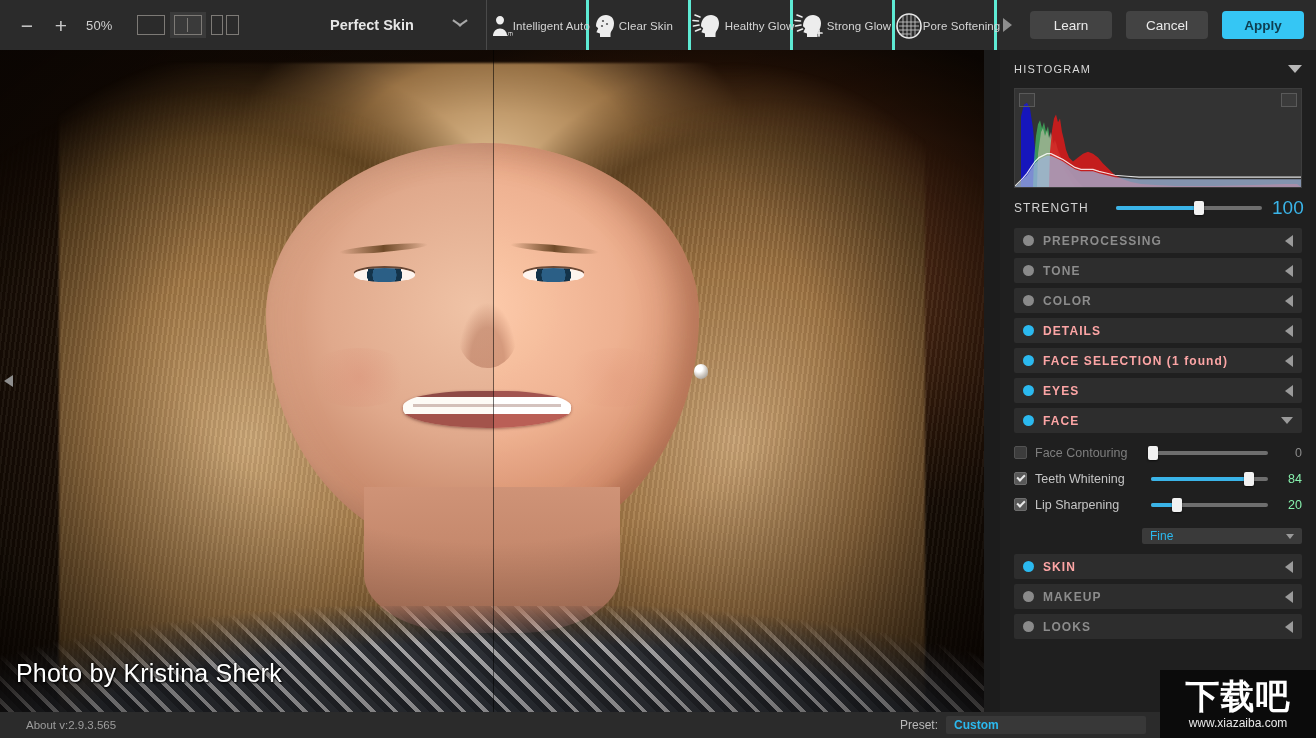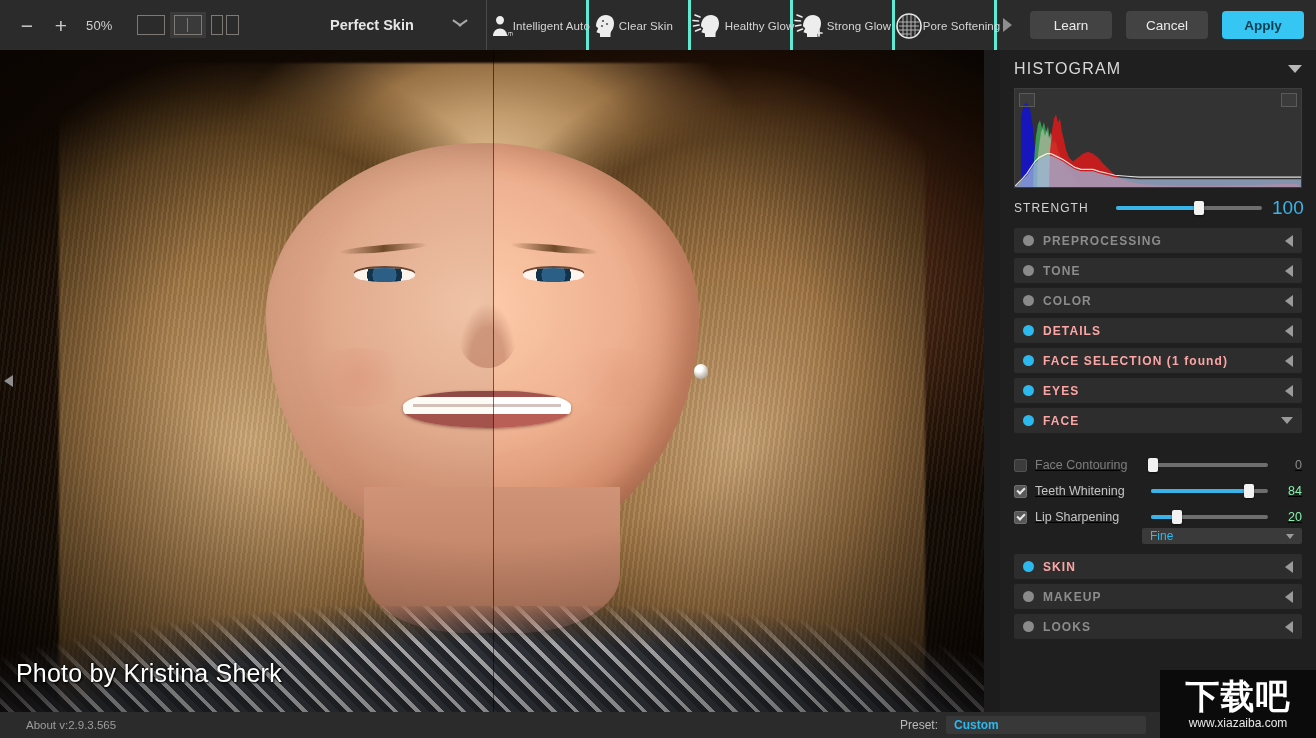--- a/index.html
+++ b/index.html
@@ -267,21 +267,21 @@
     position:absolute; left:1000px; top:50px;
     width:316px; height:662px;
     background:#1f1f1f;
     padding: 0 14px;
   }
   .panel-head {
     display:flex; align-items:center; justify-content:space-between;
     height: 38px;
   }
   .panel-head .ph-title {
-    color:#d8d8d8; font-size:16px; letter-spacing:1.2px;
+    color:#d8d8d8; font-size:11px; letter-spacing:1.2px;
   }
   .caret-dn {
     width:0;height:0;border-left:7px solid transparent;
     border-right:7px solid transparent;border-top:8px solid #b7b7b7;
     cursor:pointer;
   }
   .caret-lt {
     width:0;height:0;border-top:6px solid transparent;
     border-bottom:6px solid transparent;border-right:8px solid #9a9a9a;
     cursor:pointer;
@@ -348,21 +348,21 @@
     font-size:12px; letter-spacing:1.1px; font-weight:bold; color:#8c8c8c;
     flex:1;
   }
   .section.on .sname { color:#fca5a5; }
   .section.open { background:#2d2d2d; }
 
   .section-body {
     padding: 8px 0 10px 0;
   }
   .ctrl-row {
-    display:flex; align-items:flex-end; height:26px; gap:8px;text-decoration:underline;
+    display:flex; align-items:flex-start; height:26px; gap:8px;
   }
   .cb {
     width:13px; height:13px; border-radius:2px;
     background:#3c3c3c; border:1px solid #525252;
     display:flex; align-items:center; justify-content:center;
     flex:0 0 auto; cursor:pointer;
   }
   .cb.checked { background:#585858; border-color:#6d6d6d; }
   .cb.checked:after {
     content:''; width:6px; height:3px;

